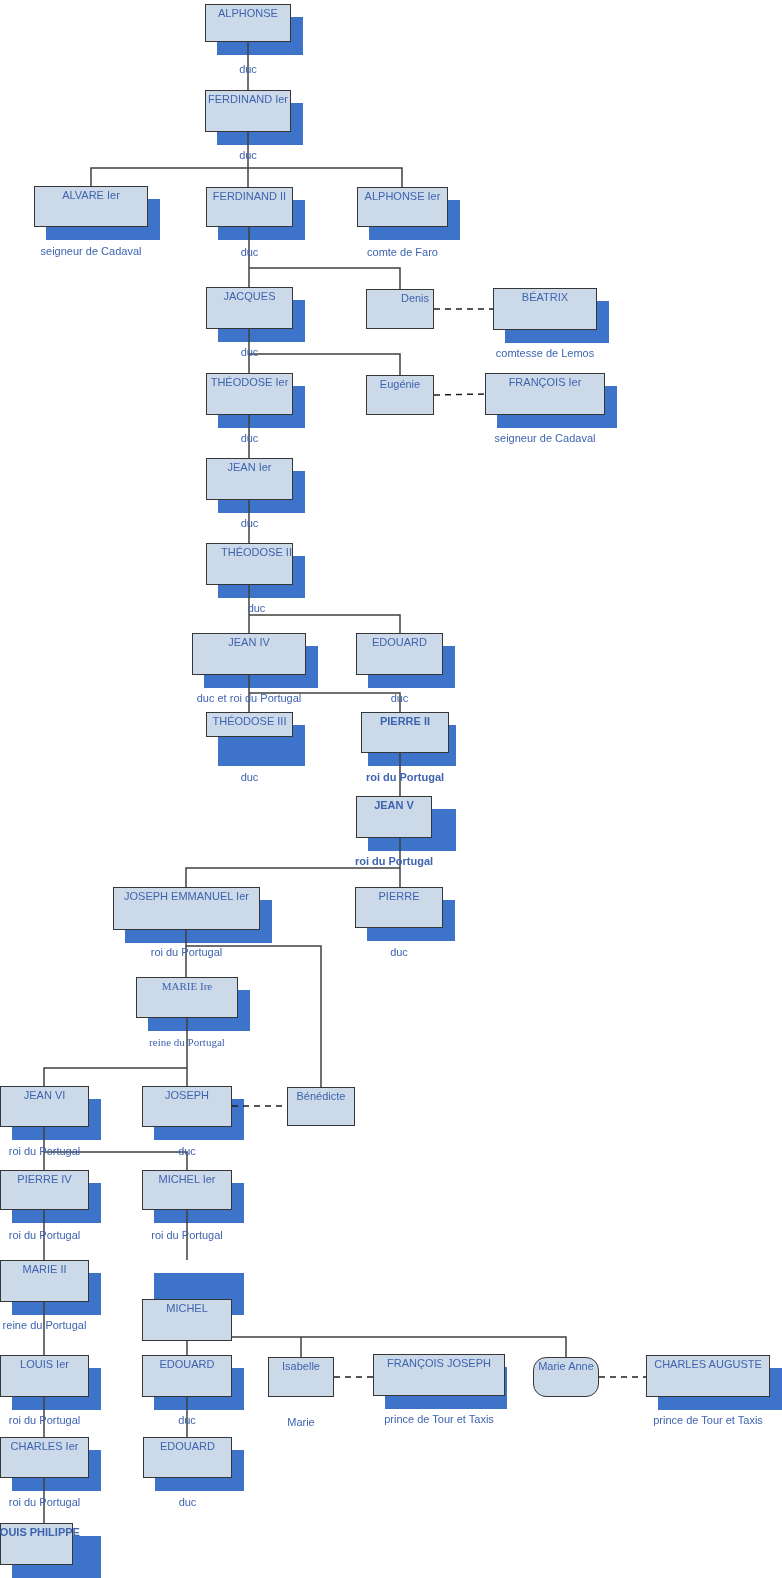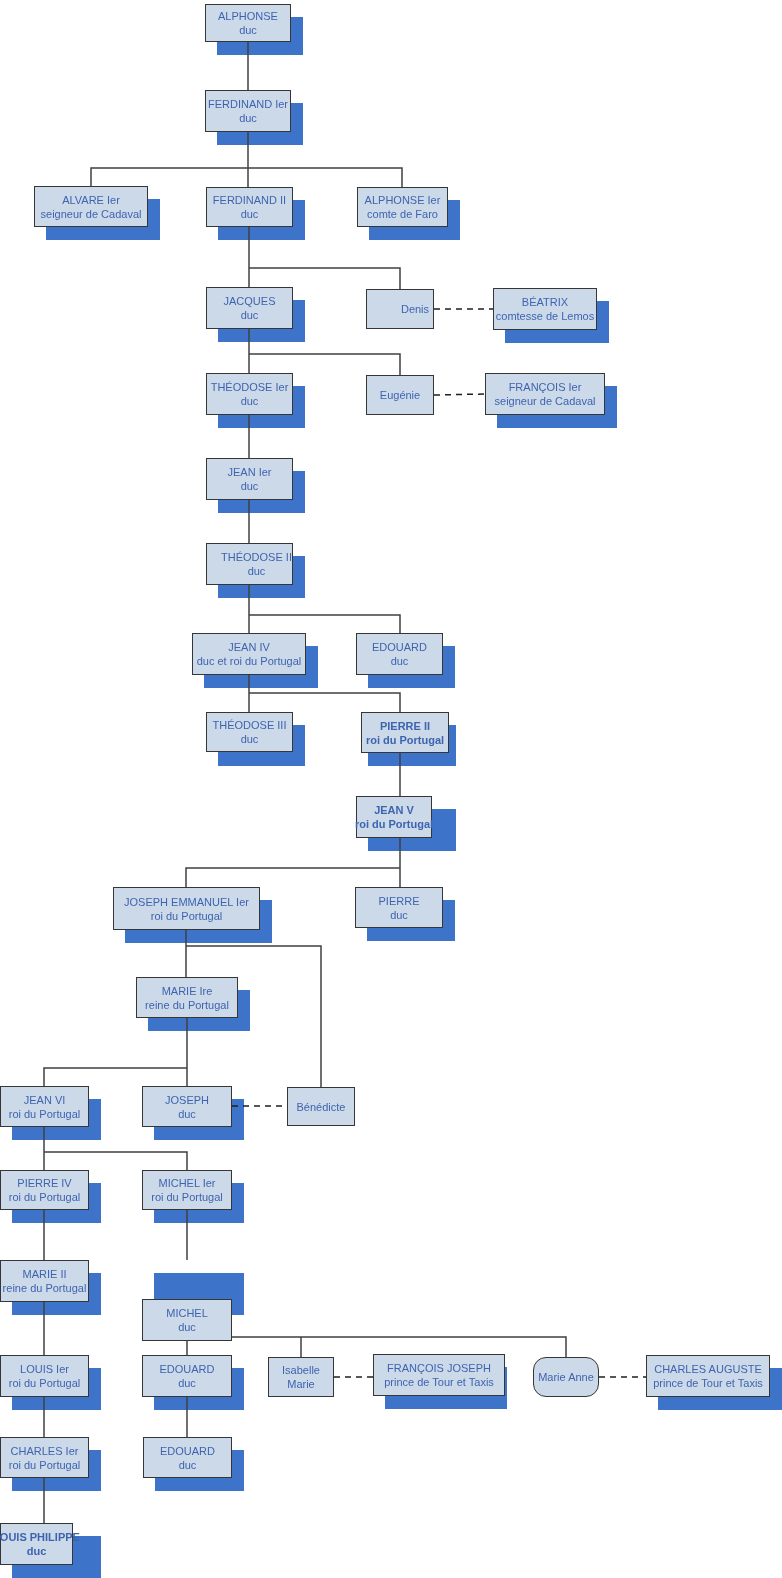--- a/index.html
+++ b/index.html
@@ -20,25 +20,26 @@
     overflow:hidden;
   }
   #edges-svg { position:absolute; left:0; top:0; z-index:2; }
   .edge-solid { fill:none; stroke:var(--line); stroke-width:1.5; }
   .edge-dashed { fill:none; stroke:var(--dash); stroke-width:1.5; stroke-dasharray:6 5; }
   .node-shadow { position:absolute; background:var(--shadow); z-index:1; }
   .node-box {
     position:absolute; z-index:3; box-sizing:border-box;
     background:var(--box-fill);
     border:1.5px solid var(--box-border);
-    display:flex; flex-direction:column; justify-content:center; align-items:center;
+    display:flex; flex-direction:column; align-items:center;
     text-align:center;
     color:var(--text);
     font-size:11px; line-height:14px;
     padding:1px 2px;
+    gap:42px;
   }
   .node-line { display:block; white-space:nowrap; }
 </style>
 </head>
 <body>
 
 <div id="canvas">
   <svg id="edges-svg" width="782" height="1578">
       <polyline points="248,42 248,90" class="edge-solid"></polyline>
       <polyline points="248,132 248,187" class="edge-solid"></polyline>
@@ -142,21 +143,21 @@
     <div class="node-box" style="left: 192px; top: 633px; width: 114px; height: 42px;">
       <span class="node-line">JEAN IV</span>
       <span class="node-line">duc et roi du Portugal</span>
     </div>
     <div class="node-shadow" style="left: 368px; top: 646px; width: 87px; height: 42px;"></div>
     <div class="node-box" style="left: 356px; top: 633px; width: 87px; height: 42px;">
       <span class="node-line">EDOUARD</span>
       <span class="node-line">duc</span>
     </div>
     <div class="node-shadow" style="left: 218px; top: 725px; width: 87px; height: 41px;"></div>
-    <div class="node-box" style="left: 206px; top: 712px; width: 87px; height: 40px;">
+    <div class="node-box" style="left: 206px; top: 712px; width: 87px; height: 25px;">
       <span class="node-line">THÉODOSE III</span>
       <span class="node-line">duc</span>
     </div>
     <div class="node-shadow" style="left: 368px; top: 725px; width: 88px; height: 41px;"></div>
     <div class="node-box" style="left: 361px; top: 712px; width: 88px; height: 41px; font-weight: bold;">
       <span class="node-line">PIERRE II</span>
       <span class="node-line">roi du Portugal</span>
     </div>
     <div class="node-shadow" style="left: 368px; top: 809px; width: 88px; height: 42px;"></div>
     <div class="node-box" style="left: 356px; top: 796px; width: 76px; height: 42px; font-weight: bold;">
@@ -167,21 +168,21 @@
     <div class="node-box" style="left: 113px; top: 887px; width: 147px; height: 43px;">
       <span class="node-line">JOSEPH EMMANUEL Ier</span>
       <span class="node-line">roi du Portugal</span>
     </div>
     <div class="node-shadow" style="left: 367px; top: 900px; width: 88px; height: 41px;"></div>
     <div class="node-box" style="left: 355px; top: 887px; width: 88px; height: 41px;">
       <span class="node-line">PIERRE</span>
       <span class="node-line">duc</span>
     </div>
     <div class="node-shadow" style="left: 148px; top: 990px; width: 102px; height: 41px;"></div>
-    <div class="node-box" style="left: 136px; top: 977px; width: 102px; height: 41px;">
+    <div class="node-box" style="left: 136px; top: 977px; width: 102px; height: 41px; font-family: Liberation Serif, serif;">
       <span class="node-line">MARIE Ire</span>
       <span class="node-line">reine du Portugal</span>
     </div>
     <div class="node-shadow" style="left: 12px; top: 1099px; width: 89px; height: 41px;"></div>
     <div class="node-box" style="left: 0px; top: 1086px; width: 89px; height: 41px;">
       <span class="node-line">JEAN VI</span>
       <span class="node-line">roi du Portugal</span>
     </div>
     <div class="node-shadow" style="left: 154px; top: 1099px; width: 90px; height: 41px;"></div>
     <div class="node-box" style="left: 142px; top: 1086px; width: 90px; height: 41px;">

